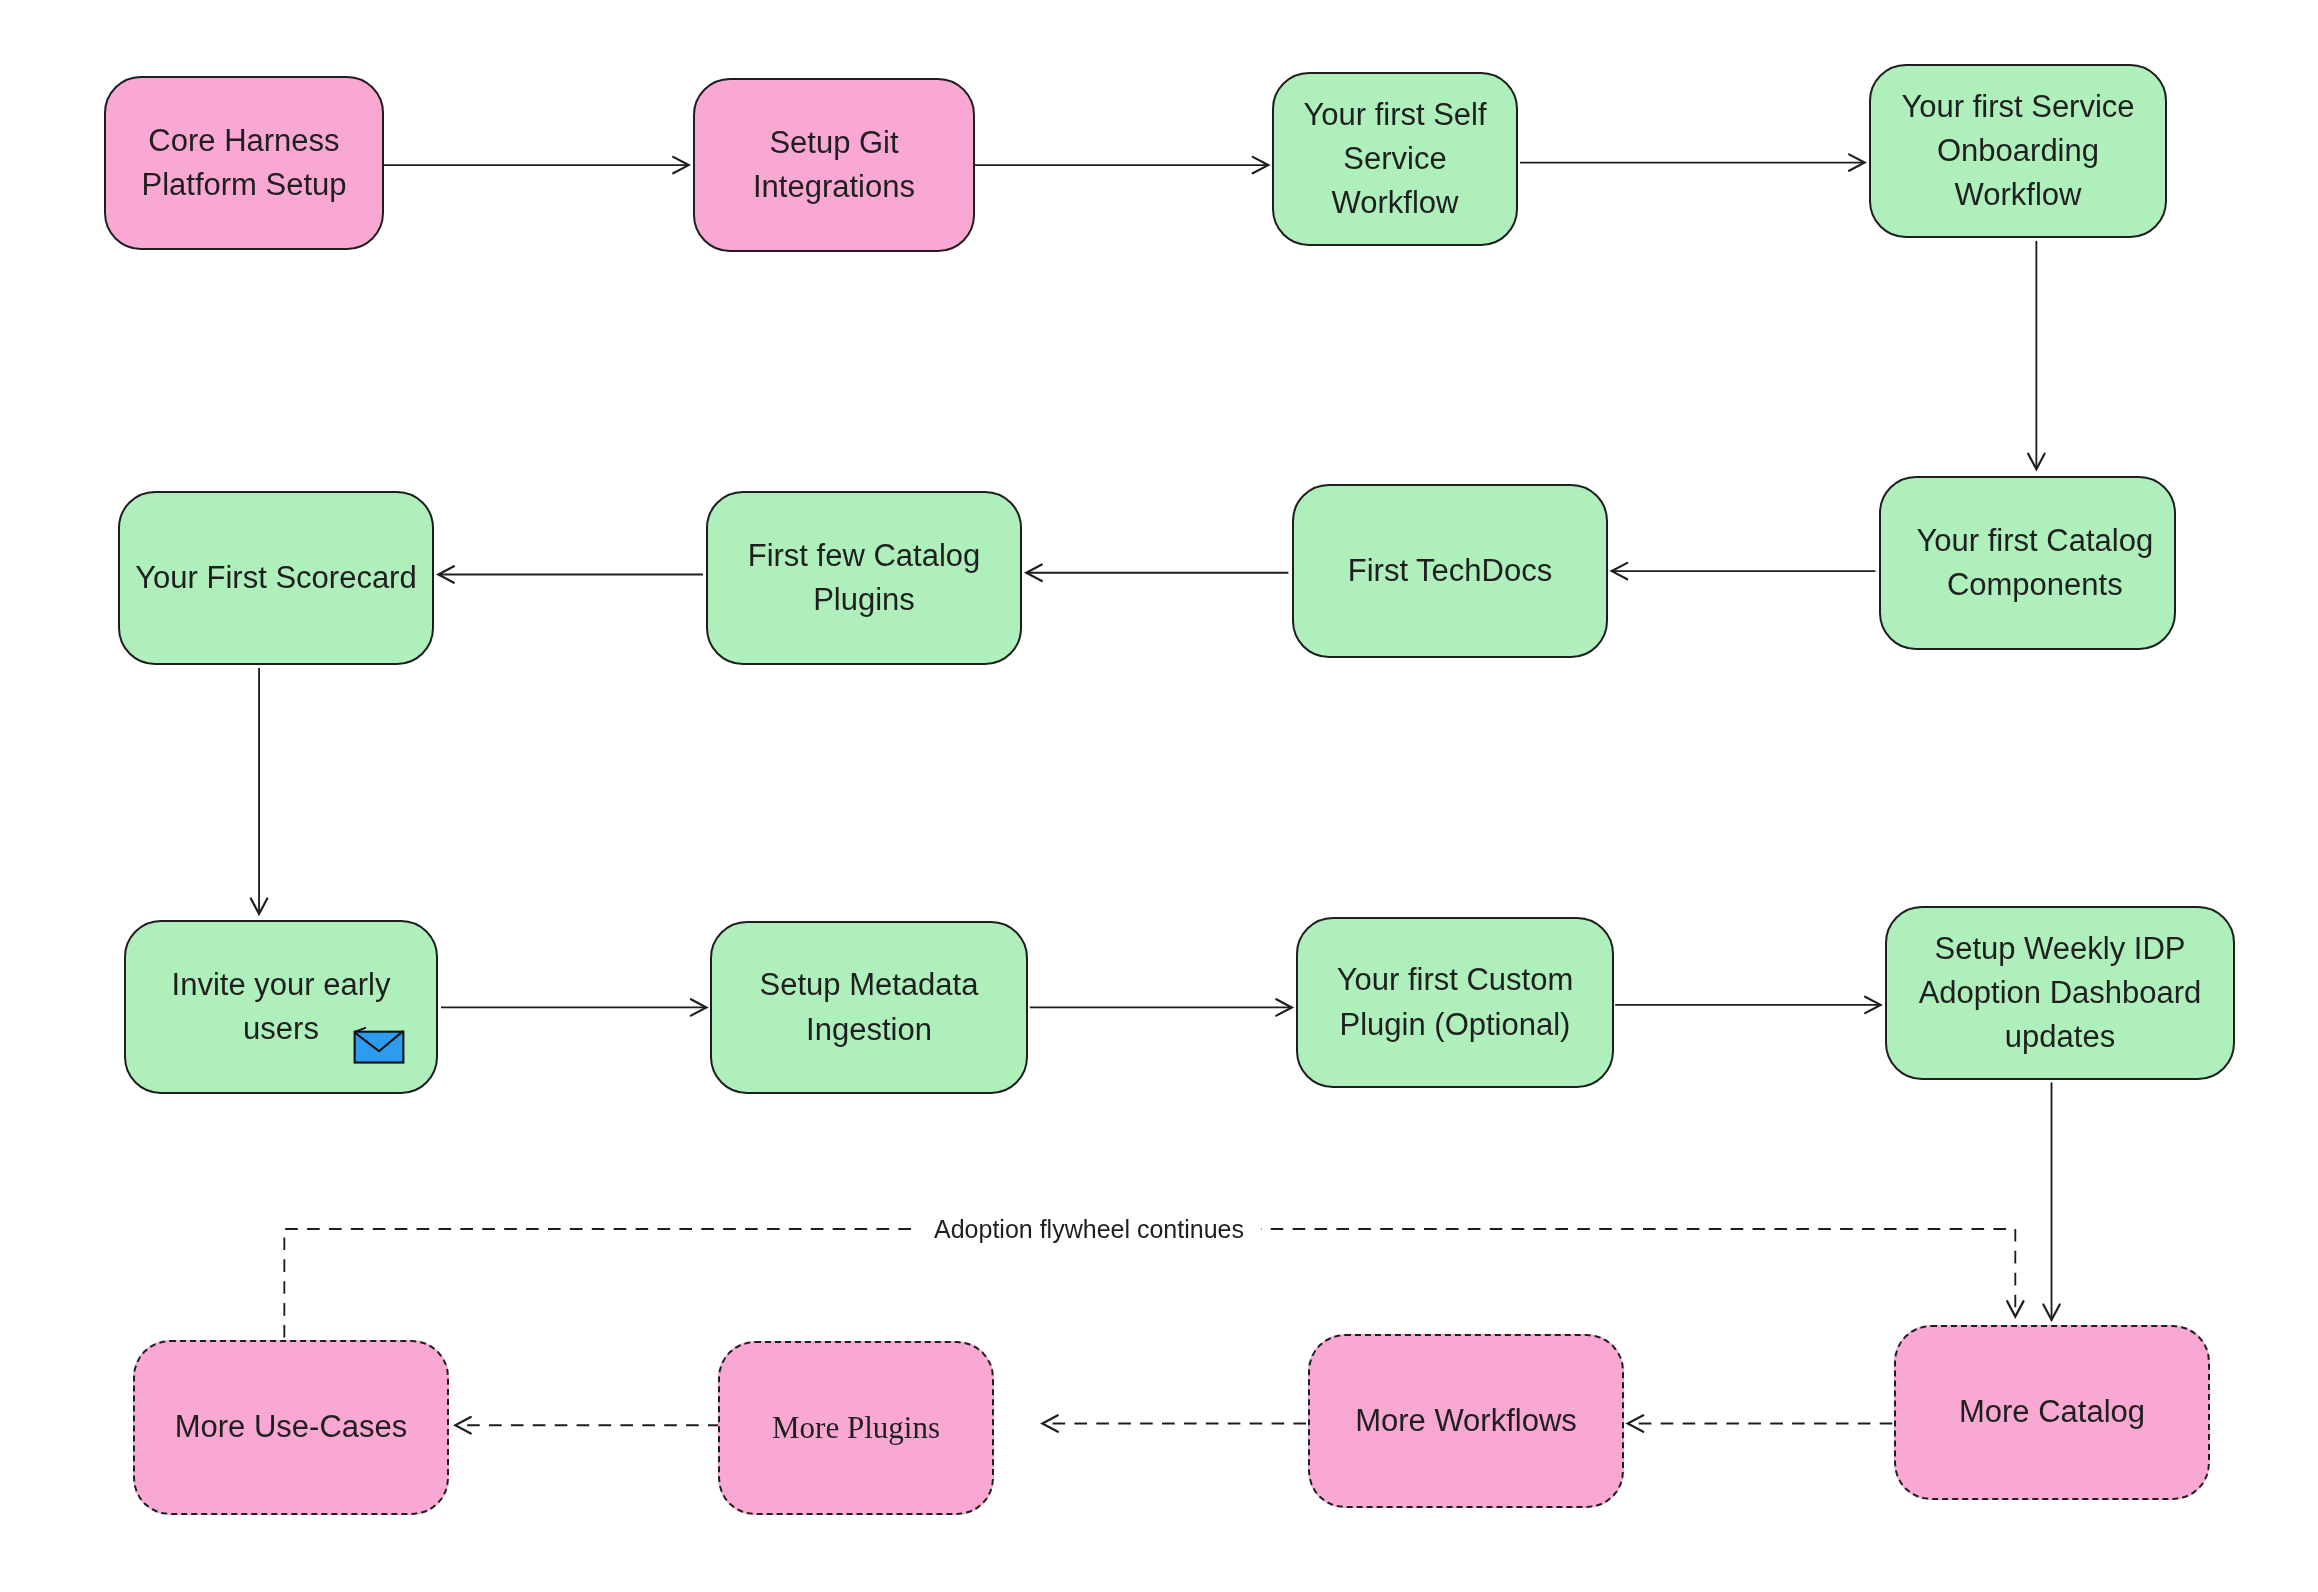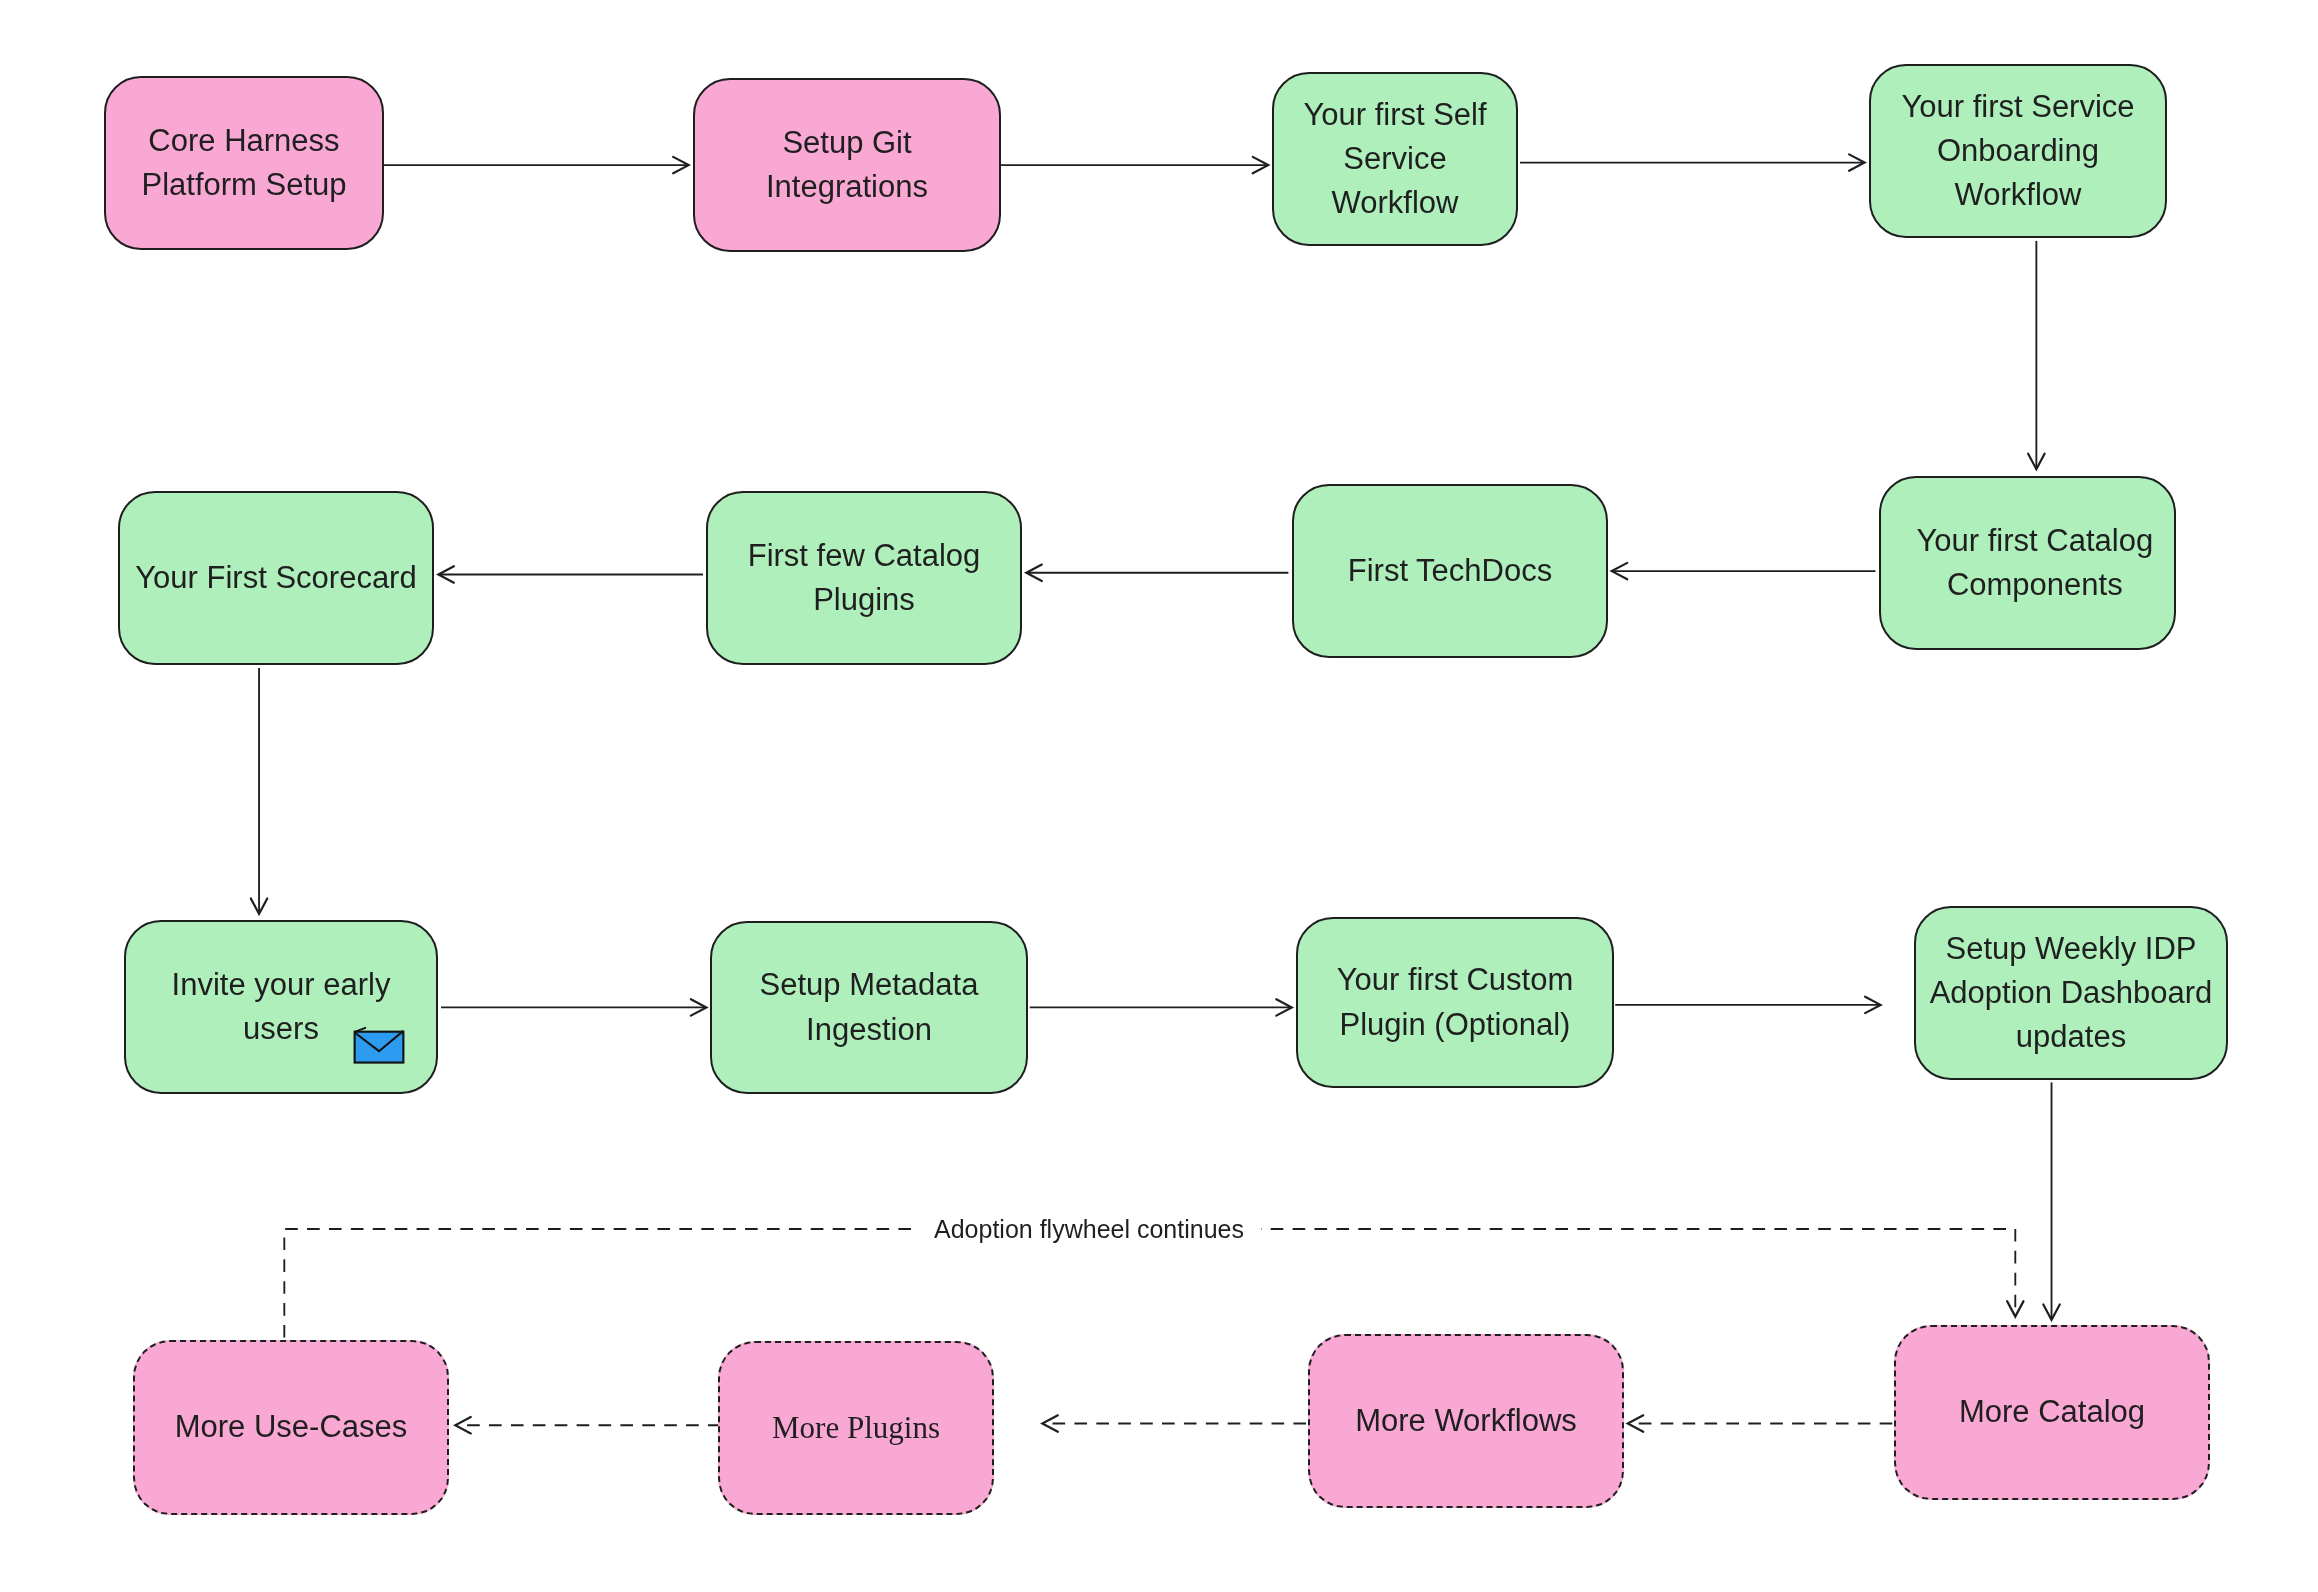--- a/index.html
+++ b/index.html
@@ -22,31 +22,31 @@
     font-size:31px;
     line-height:1.42;
     white-space:pre-line;
     padding:0 8.4px;
   }
   .blue{background:#f9a8d4;}
   .green{background:#aeefbc;}
   .dashed{border-style:dashed;}
   
   .n0 {left:104px;  top:76px;   width:280px; height:174px;}
-  .n1 {left:693px;  top:78px;   width:308px; height:174px;}
+  .n1 {left:693px;  top:78px;   width:282px; height:174px;}
   .n2 {left:1272px; top:72px;   width:246px; height:174px;}
   .n3 {left:1869px; top:64px;   width:298px; height:174px;}
   .n4 {left:1879px; top:476px;  width:297px; height:174px;padding-left:23px;}
   .n5 {left:1292px; top:484px;  width:316px; height:174px;}
   .n6 {left:706px;  top:491px;  width:316px; height:174px;}
   .n7 {left:118px;  top:491px;  width:316px; height:174px;}
   .n8 {left:124px;  top:920px; width:314px; height:174px;}
   .n9 {left:710px;  top:921px; width:318px; height:173px;}
   .n10{left:1296px; top:917px; width:318px; height:171px;}
-  .n11{left:1885px; top:906px; width:314px; height:174px;margin-left:29px;}
+  .n11{left:1885px; top:906px; width:350px; height:174px;}
   .n12{left:1894px; top:1325px; width:316px; height:175px;}
   .n13{left:1308px; top:1334px; width:316px; height:174px;}
   .n14{left:718px;  top:1341px; width:276px; height:174px;font-family:Liberation Serif, serif;}
   .n15{left:133px;  top:1340px; width:316px; height:175px;}
   .envelope{
     position:absolute;
     left:226px;top:104px;
     width:54px;height:39px;
   }
   .fly-label{

